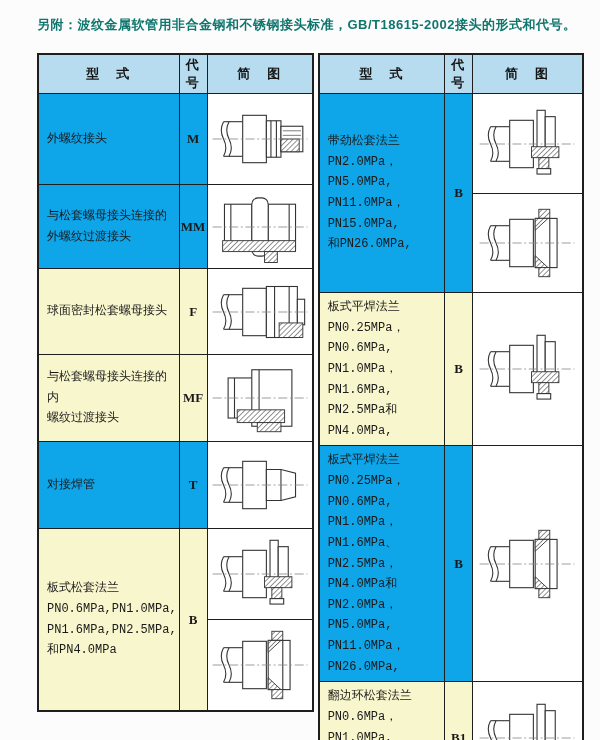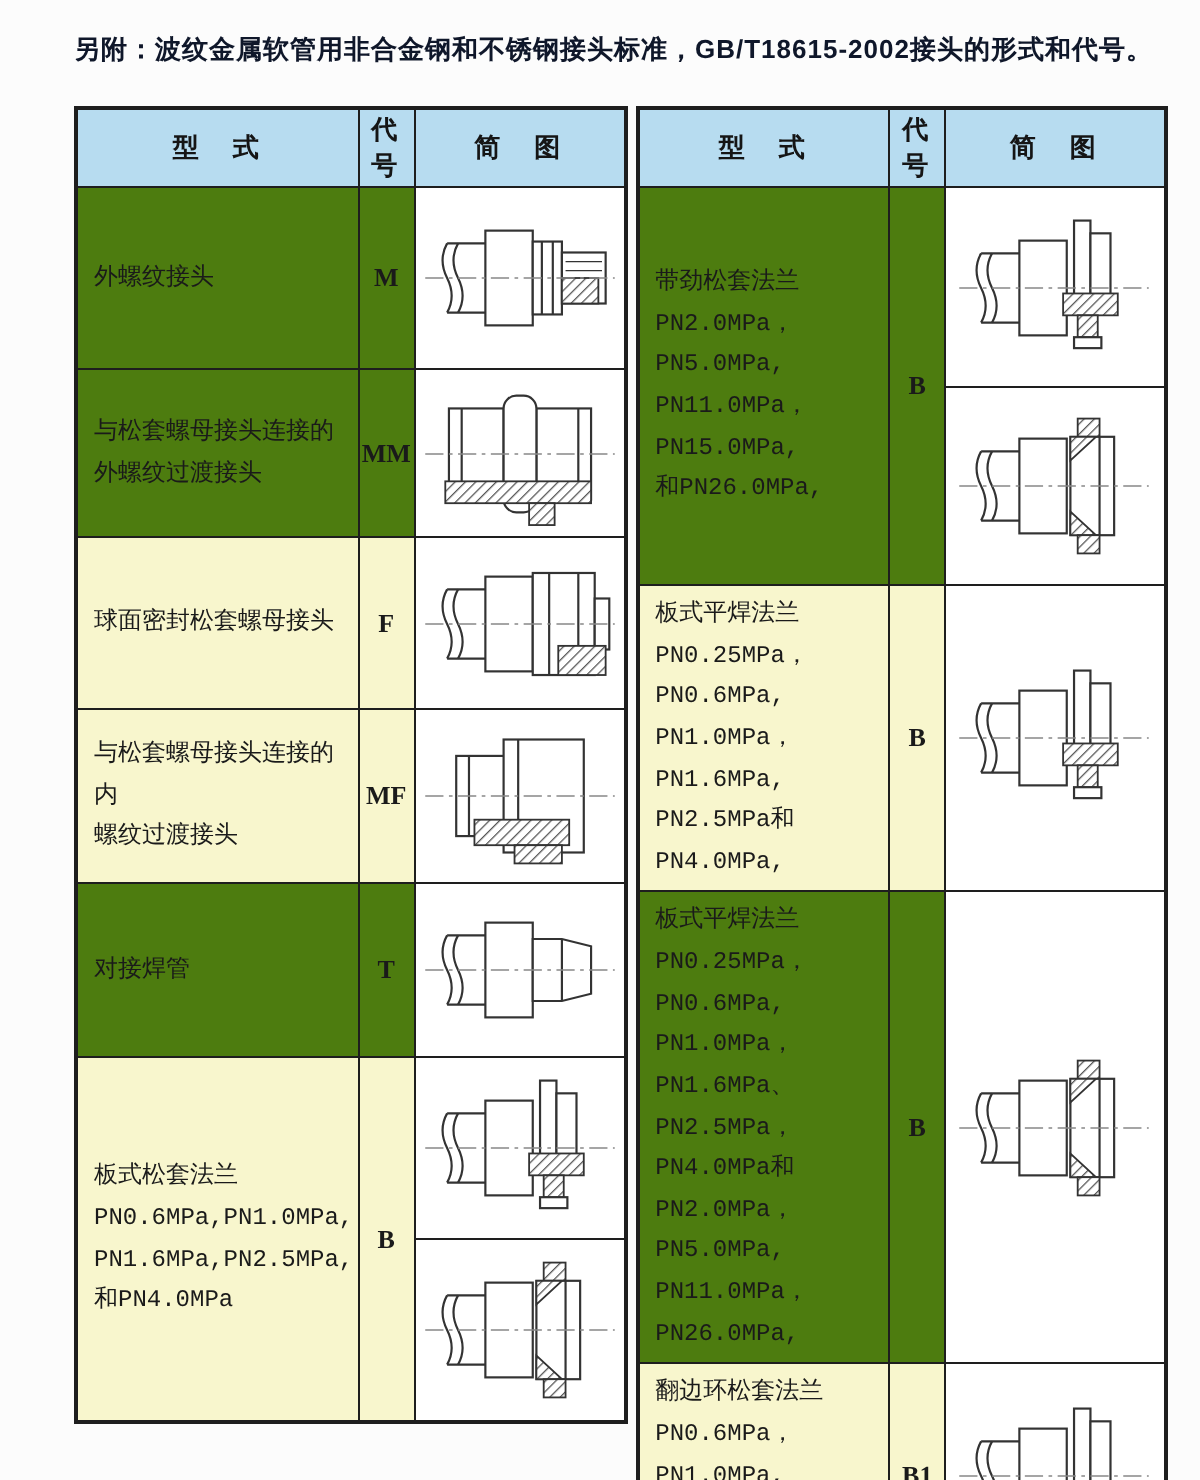--- a/index.html
+++ b/index.html
@@ -12,25 +12,25 @@
   html,body{margin:0;padding:0;}
   body{
     width:600px;height:740px;overflow:hidden;
     background:var(--page-bg);
     font-family:"Liberation Sans",sans-serif;
     color:#1a1a1a;
   }
   .page{padding:16px 0 0 37px;}
   .doc-title{
     font-size:13px;font-weight:bold;letter-spacing:0.5px;
-    margin:0 0 19px 0;color:#0f172a;
+    margin:0 0 19px 0;color:#0f766e;
   }
   .tables{display:flex;gap:4px;align-items:flex-start;}
   table{
-    border-collapse:collapse;background:#4d7c0f;table-layout:fixed;
+    border-collapse:collapse;background:#0ea5e9;table-layout:fixed;
     border:2px solid var(--border);
   }
   td,th{border:1px solid var(--border);overflow:hidden;}
   th.hd{
     background:var(--header-bg);
     font-size:13px;font-weight:bold;height:16px;
     letter-spacing:2px;padding:1px 0;color:#151515;
   }
   td.type{
     font-family:Liberation Mono, monospace;

